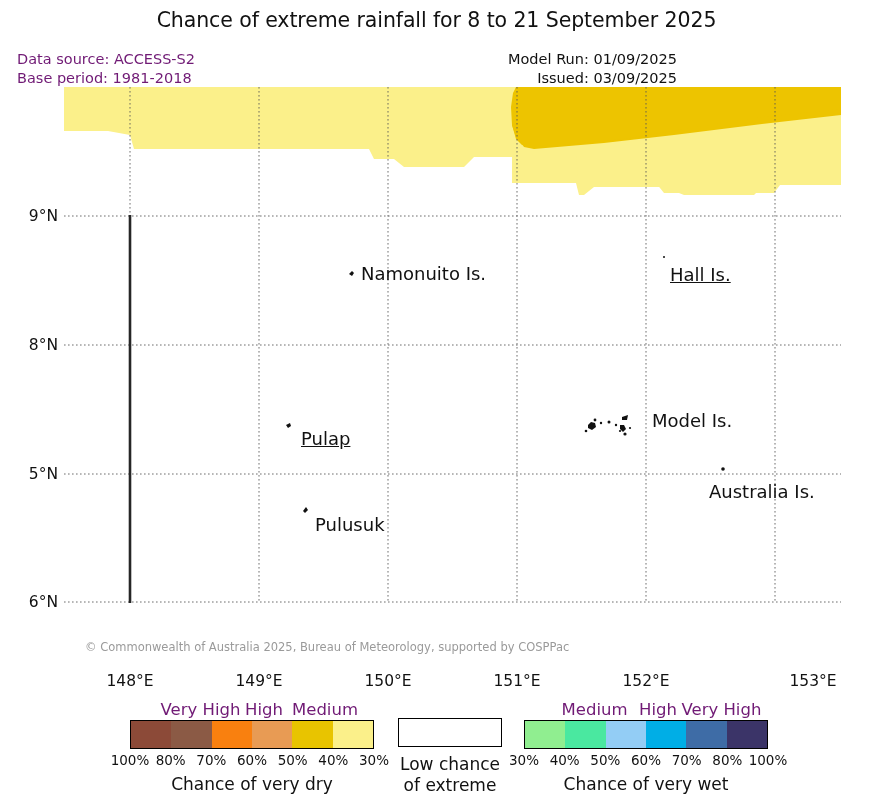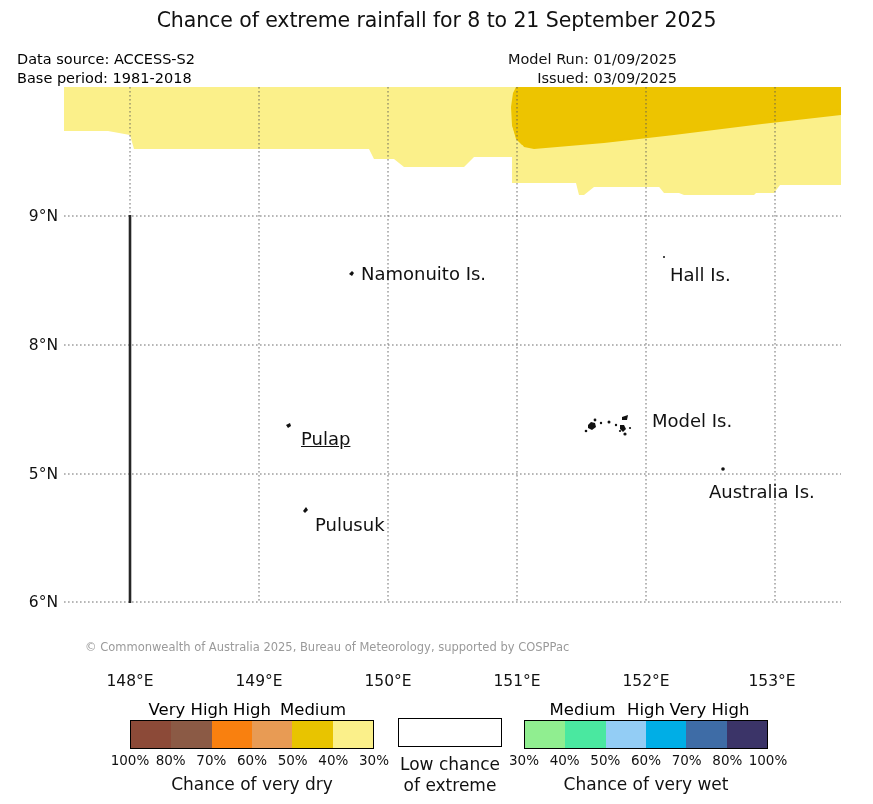--- a/index.html
+++ b/index.html
@@ -14,21 +14,21 @@
   .fig{position:absolute;left:0;top:0;width:694px;height:804px;}
 
   
   #chart-title{
     position:absolute;left:0;top:8px;width:873px;
     text-align:center;font-size:20.5px;color:#111;
     letter-spacing:-0.1px;
   }
   #meta-left{
     position:absolute;left:17px;top:50px;
-    font-size:14.5px;line-height:18.5px;text-align:left;color:#000000;
+    font-size:14.5px;line-height:18.5px;text-align:left;color:#701a75;
   }
   #meta-right{
     position:absolute;right:17px;top:50px;
     font-size:14.5px;line-height:18.5px;text-align:right;color:#111;
   }
 
   
   #map-panel{
     position:absolute;left:64px;top:87px;
     width:777px;height:516px;
@@ -62,22 +62,22 @@
     position:absolute;left:85px;top:640px;
     font-size:11.5px;color:#9a9a9a;white-space:nowrap;
   }
 
   
   .legend-block{position:absolute;}
   .cbar{display:flex;border:1px solid #000;height:29px;box-sizing:border-box;}
   .cbar .sw{flex:1 1 0;}
   .cat-row{position:relative;height:20px;}
   .cat{
-    position:absolute;top:0;text-align:center;font-size:16.5px;color:#000000;
-    transform:translateX(-50%);white-space:nowrap;
+    position:absolute;top:0;text-align:center;font-size:16.5px;color:#701a75;
+    transform:translateX(-50%);white-space:nowrap;margin-left:12px;
   }
   .pct-row{position:relative;height:20px;margin-top:3px;}
   .pct{
     position:absolute;top:0;text-align:center;font-size:13.5px;color:#111;
     transform:translateX(-50%);white-space:nowrap;
   }
   .cbar-title{
     text-align:center;font-size:17px;color:#111;margin-top:2px;white-space:nowrap;
   }
   #low-chance-block{position:absolute;left:398px;top:718px;width:104px;}
@@ -178,40 +178,40 @@
         <circle cx="566" cy="341" r="1.1"></circle>
       </g>
 
       <g fill="#111111" stroke="none">
         <circle cx="600" cy="170" r="1.0"></circle>
       </g>
     </svg>
   </div>
 
   <div class="isl-label" style="left:361px;top:263px;">Namonuito Is.</div>
-  <div class="isl-label" style="left:670px;top:264px;">Hall Is.</div>
+  <div class="isl-label" style="left:670px;top:264px;text-decoration:underline;">Hall Is.</div>
   <div class="isl-label" style="left:301px;top:428px;text-decoration:underline;">Pulap</div>
   <div class="isl-label" style="left:652px;top:410px;">Model Is.</div>
   <div class="isl-label" style="left:709px;top:481px;">Australia Is.</div>
   <div class="isl-label" style="left:315px;top:514px;">Pulusuk</div>
 
   <div id="ylabels">
     <div class="ytick" style="top:129px;">9°N</div>
     <div class="ytick" style="top:258px;">8°N</div>
     <div class="ytick" style="top:387px;">5°N</div>
     <div class="ytick" style="top:515px;">6°N</div>
   </div>
 
   <div id="xlabels">
     <div class="xtick" style="left:66px;">148°E</div>
     <div class="xtick" style="left:195px;">149°E</div>
     <div class="xtick" style="left:324px;">150°E</div>
     <div class="xtick" style="left:453px;">151°E</div>
     <div class="xtick" style="left:582px;">152°E</div>
-    <div class="xtick" style="left:708px;">153°E</div>
+    <div class="xtick" style="left:749px;">153°E</div>
   </div>
 
   <div id="credit">© Commonwealth of Australia 2025, Bureau of Meteorology, supported by COSPPac</div>
 
   <div class="legend-block" id="legend-dry" style="left:130px;top:700px;width:244px;">
     <div class="cat-row">
       <div class="cat" style="left:24%;">Very High</div>
       <div class="cat" style="left:50%;">High</div>
       <div class="cat" style="left:75%;">Medium</div>
     </div>

